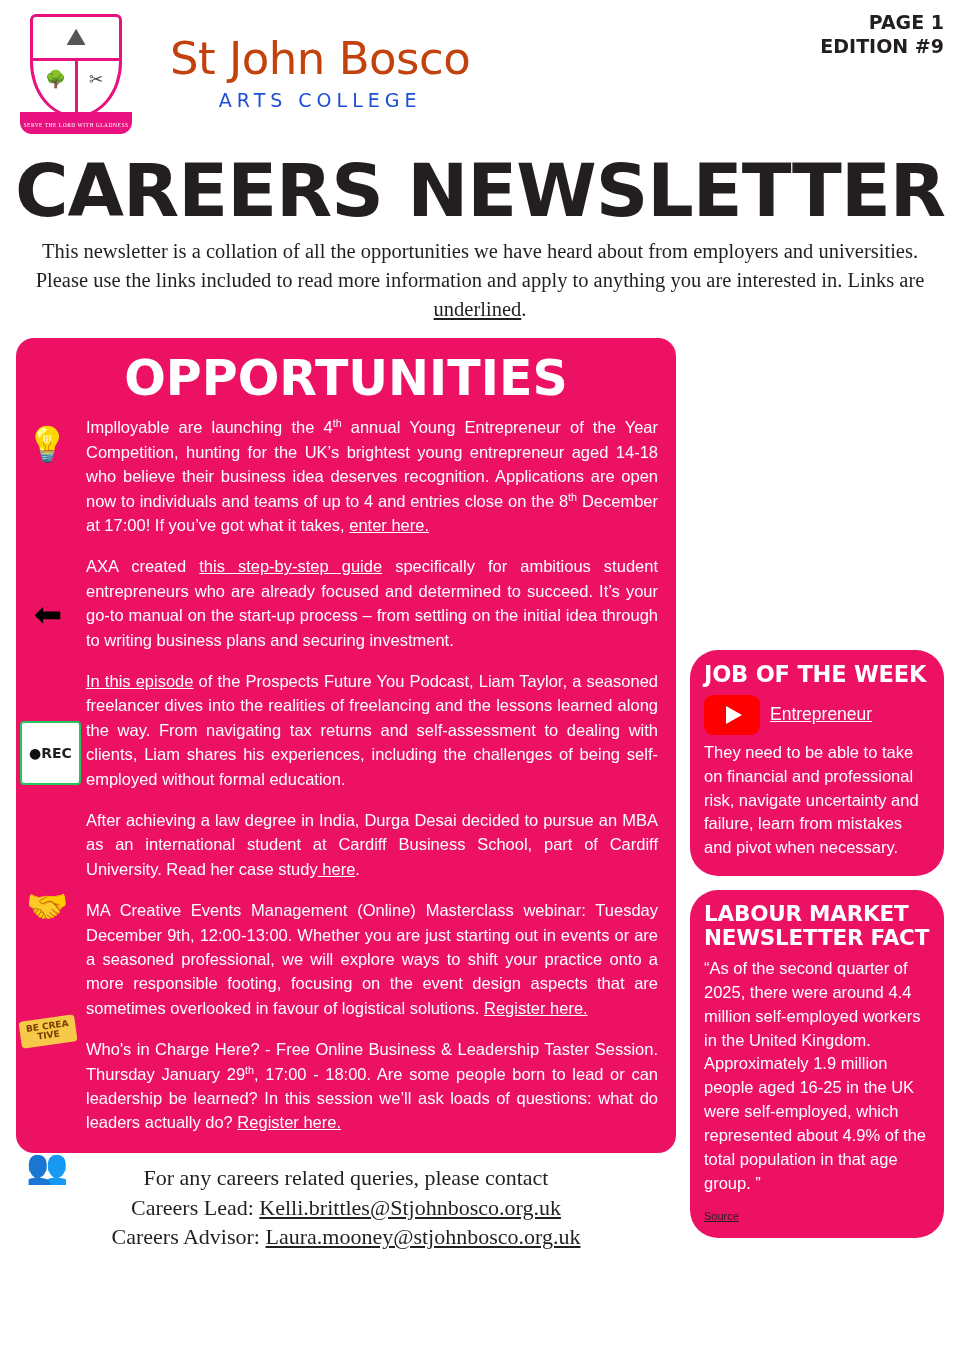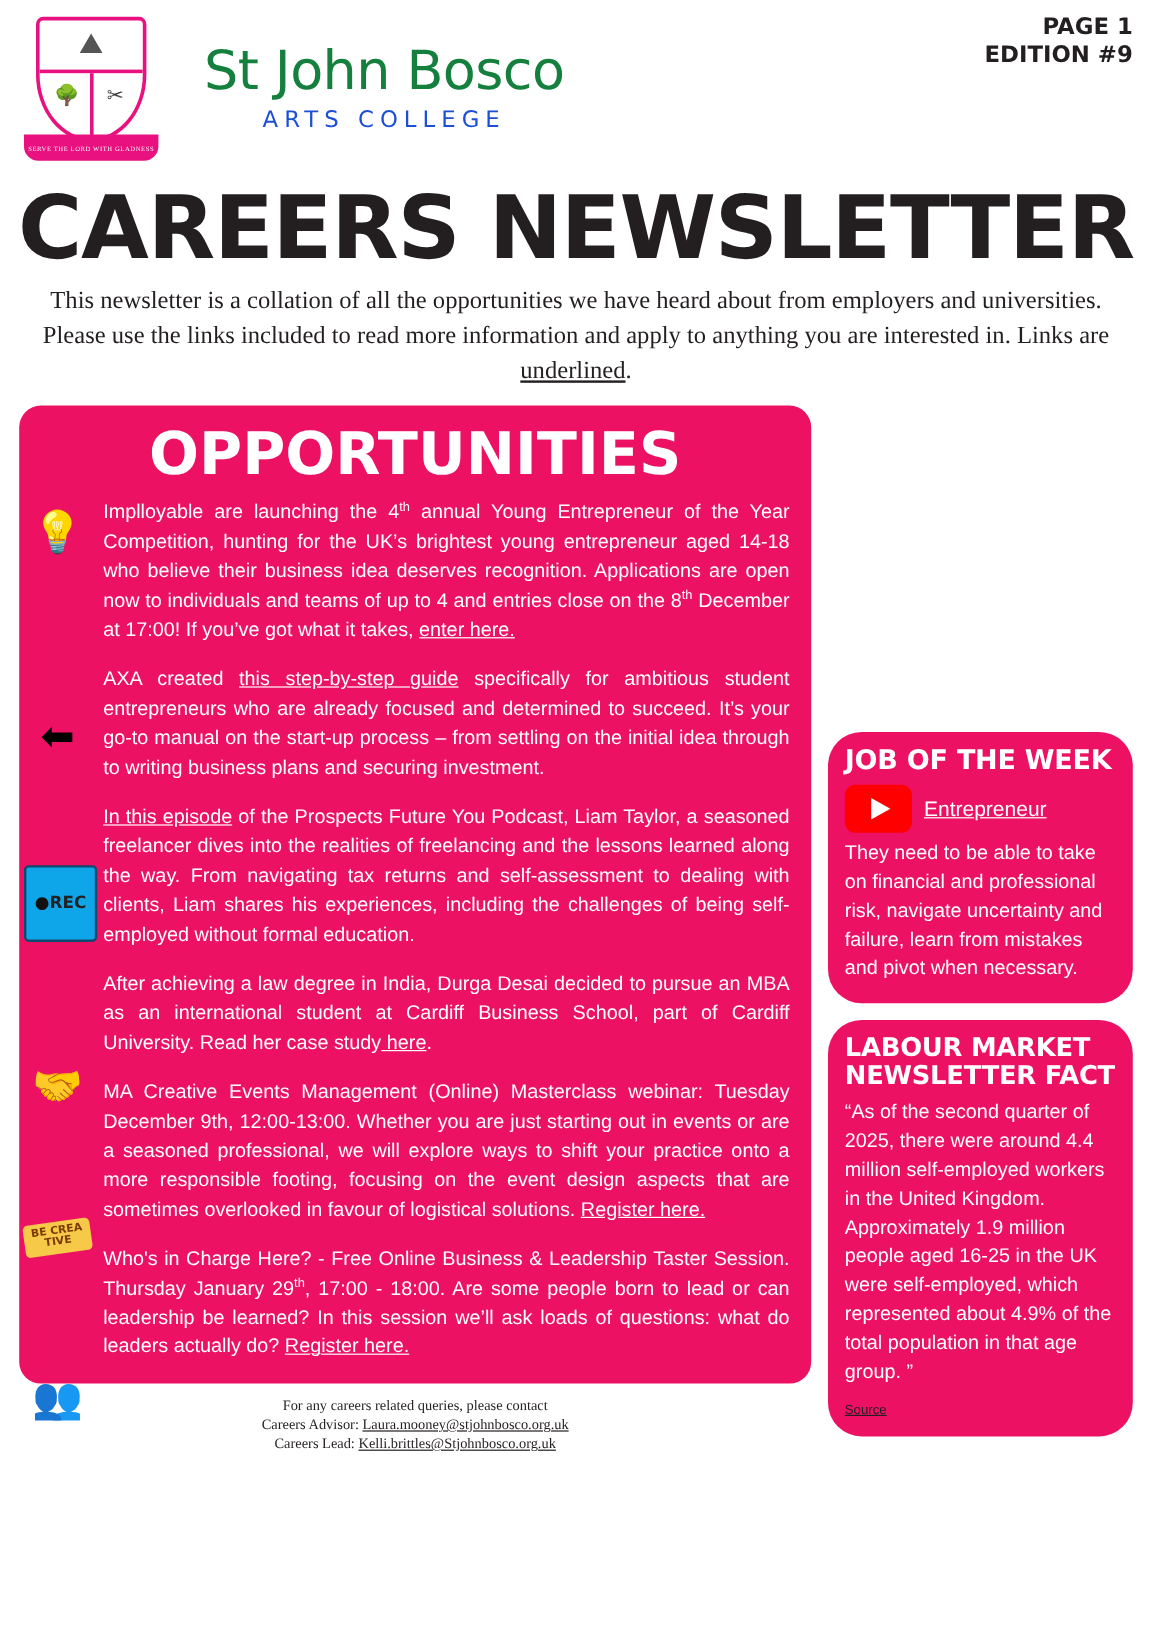--- a/index.html
+++ b/index.html
@@ -67,21 +67,21 @@
     line-height: 26px;
     font-family: "Liberation Serif", serif;
   }
   .school-name {
     margin-left: 34px;
     padding-top: 24px;
   }
   .school-name .main {
     font-size: 45px;
     letter-spacing: -0.5px;
-    color: #15803d;
+    color: #c2410c;
     font-family: "DejaVu Sans", sans-serif;
     font-weight: 400;
   }
   .school-name .sub {
     font-size: 19px;
     letter-spacing: 5px;
     color: #1d4ed8;
     text-align: center;
     margin-top: 4px;
     font-family: "DejaVu Sans", sans-serif;
@@ -166,22 +166,22 @@
     text-align: center;
   }
   .gicon.bulb  { top: 78px; }
   .gicon.sign  { top: 248px; }
   .gicon.rec   { top: 380px; }
   .gicon.hands { top: 540px; }
   .gicon.art   { top: 660px; }
   .gicon.people{ top: 800px; }
   .rec-badge {
     display:inline-block;
-    background:#0ea5e9;
-    border:2px solid #0c4a6e;
+    background:#ffffff;
+    border:2px solid #22c55e;
     color:#222;
     font-size:14px;
     font-weight:bold;
     border-radius:4px;
     padding:2px 7px;
     font-family:"DejaVu Sans", sans-serif;
   }
   .rec-badge .dot{ color:#111; }
   .becreative {
     display:inline-block;
@@ -192,21 +192,21 @@
     line-height:1.05;
     border-radius:4px;
     padding:4px 4px;
     font-family:"DejaVu Sans", sans-serif;
     transform: rotate(-8deg);
   }
 
   .contact {
     text-align: center;
     font-family: "Liberation Serif", serif;
-    font-size: 12px;
+    font-size: 22px;
     line-height: 1.35;
     color: #231f20;
     padding: 10px 0 0 0;
   }
 
   
   .rcard {
     background: #ed1164;
     border-radius: 28px;
     padding: 12px 14px 16px 14px;
@@ -340,24 +340,24 @@
           <p class="opp-p">
             <span>Who's in Charge Here? - Free Online Business &amp; Leadership Taster Session. Thursday January 29</span><sup>th</sup><span>, 17:00 - 18:00. Are some people born to lead or can leadership be learned? In this session we’ll ask loads of questions: what do leaders actually do? </span><a class="u" href="#" style="color:#fff">Register here.</a>
           </p>
 
         </div>
       </div>
 
       <div class="contact">
         <div>For any careers related queries, please contact</div>
         <div>
+          <span>Careers Lead: </span><a class="u" href="#" style="color:#231f20">Kelli.brittles@Stjohnbosco.org.uk</a>
+        </div>
+        <div>
           <span>Careers Advisor: </span><a class="u" href="#" style="color:#231f20">Laura.mooney@stjohnbosco.org.uk</a>
-        </div>
-        <div>
-          <span>Careers Lead: </span><a class="u" href="#" style="color:#231f20">Kelli.brittles@Stjohnbosco.org.uk</a>
         </div>
       </div>
     </div>
 
     <div class="right-col">
 
       <div class="rcard">
         <h3>JOB OF THE WEEK</h3>
         <div class="job-link-row">
           <div class="yt"></div>

